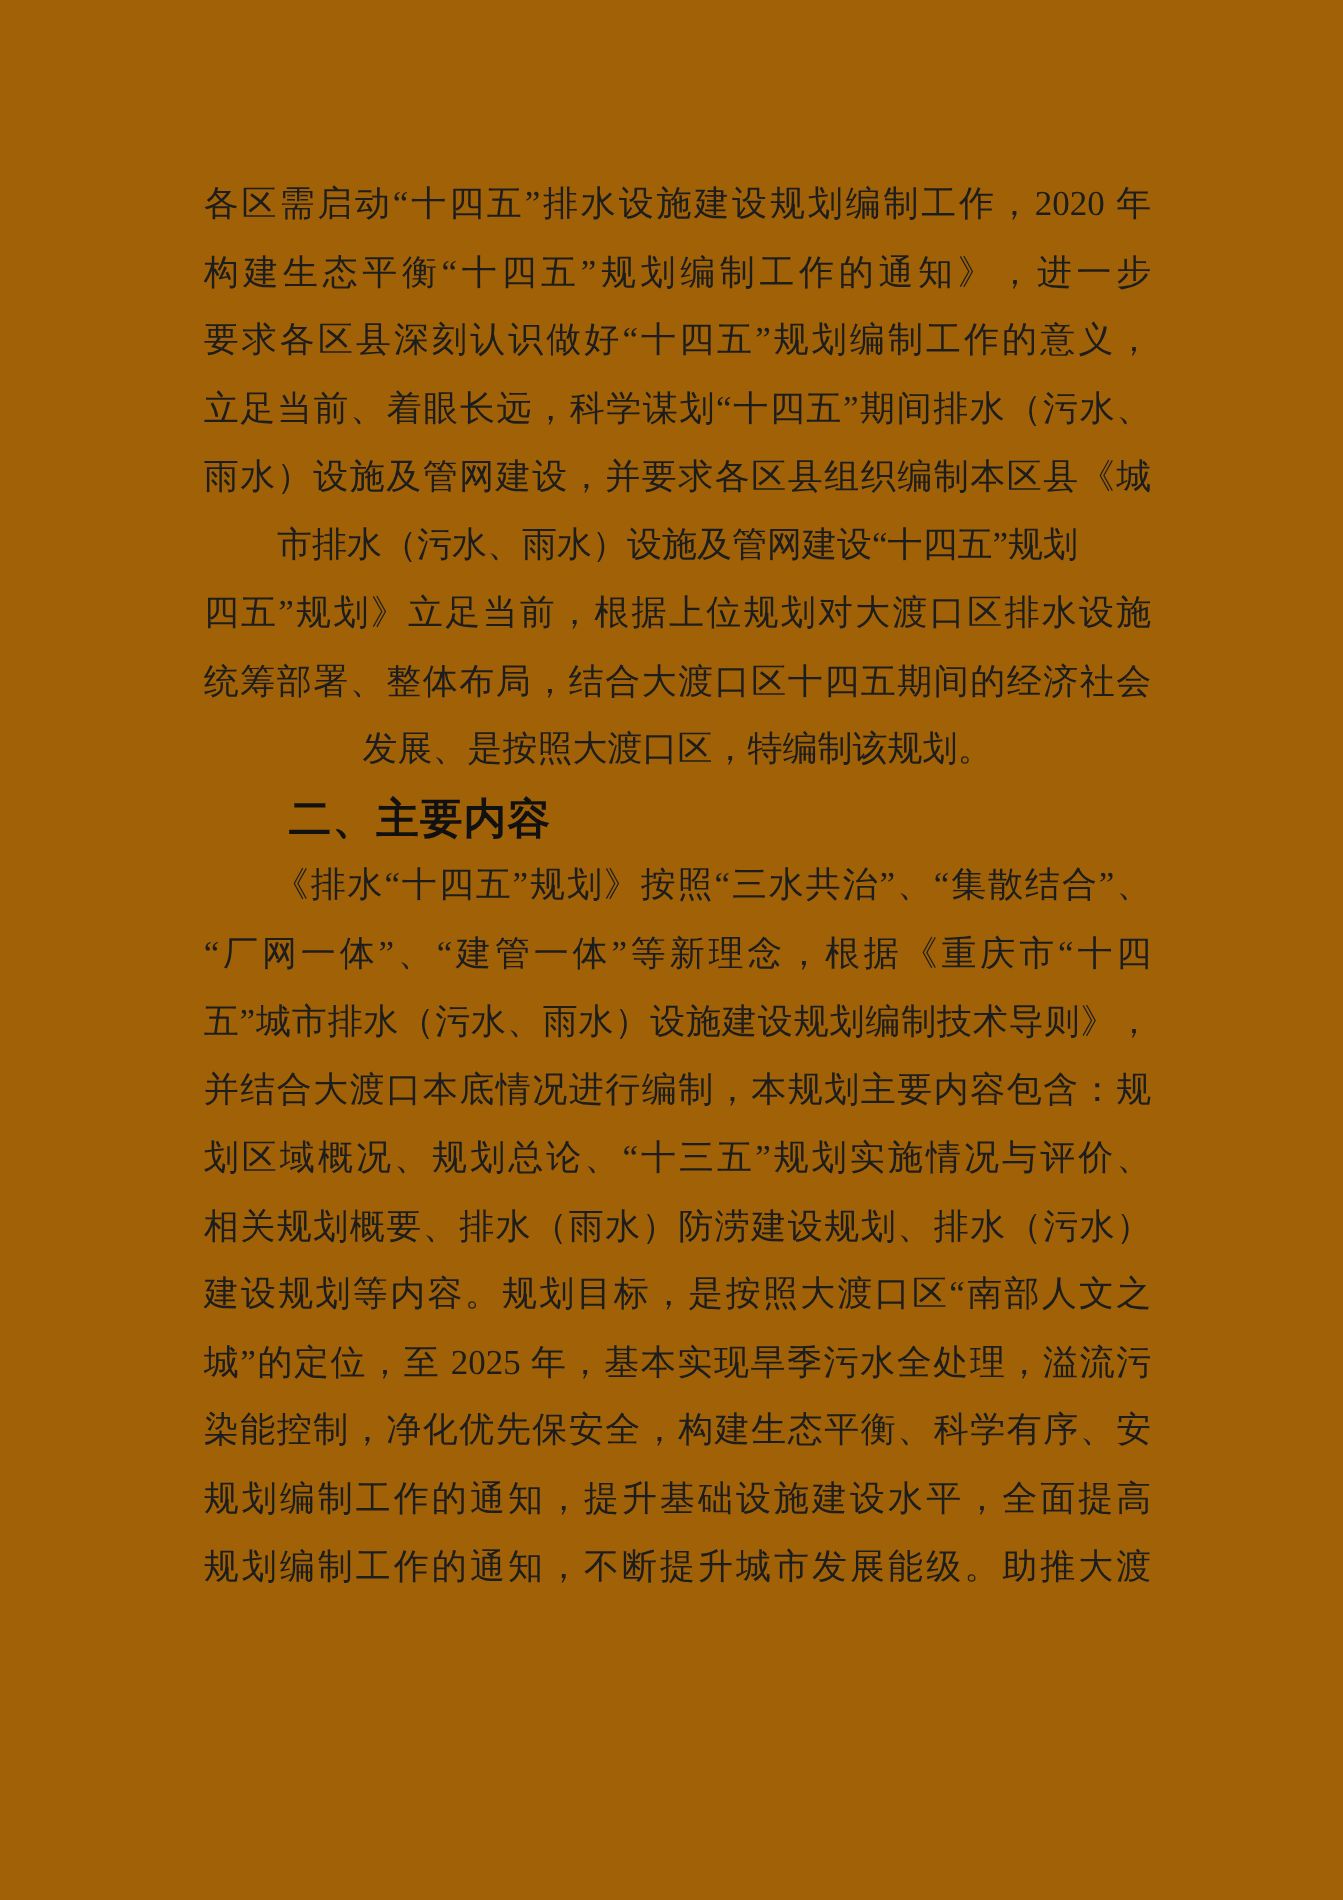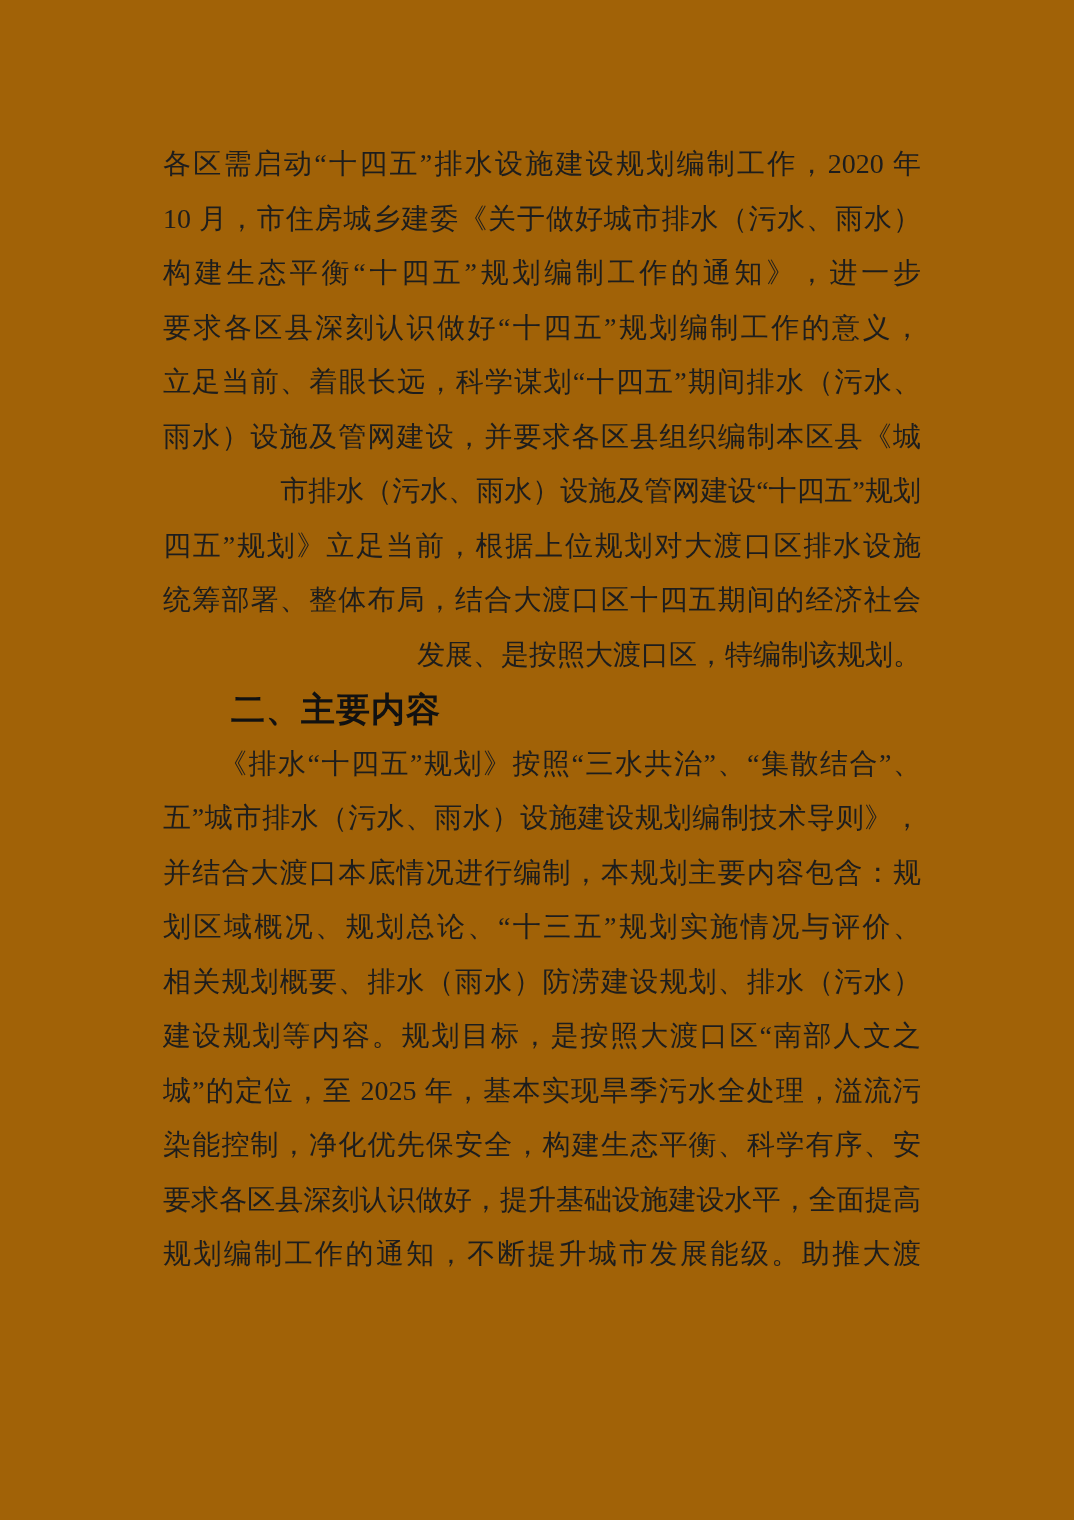--- a/index.html
+++ b/index.html
@@ -21,21 +21,21 @@
   }
   .line {
     height: 54.5px;
     line-height: 54.5px;
     text-align: justify;
     text-align-last: justify;
     text-justify: inter-character;
     overflow: hidden;
   }
   .line.no-just {
-    text-align: right;
+    text-align: center;
     text-align-last: auto;
   }
   .line.indent {
     text-indent: 2em;
   }
   .heading {
     height: 54.5px;
     line-height: 54.5px;
     font-family: "Liberation Sans", "DejaVu Sans", sans-serif;
     font-weight: bold;
@@ -45,37 +45,37 @@
     letter-spacing: 1px;
   }
 </style>
 </head>
 <body>
 
 <div class="page">
   <div class="text-block">
 
     <div class="line">各区需启动“十四五”排水设施建设规划编制工作，2020 年</div>
-    <div class="line">10 月，市住房城乡建委《关于做好城市排水（污水、雨水）</div>
     <div class="line">构建生态平衡“十四五”规划编制工作的通知》，进一步</div>
     <div class="line">要求各区县深刻认识做好“十四五”规划编制工作的意义，</div>
     <div class="line">立足当前、着眼长远，科学谋划“十四五”期间排水（污水、</div>
     <div class="line">雨水）设施及管网建设，并要求各区县组织编制本区县《城</div>
     <div class="line no-just">市排水（污水、雨水）设施及管网建设“十四五”规划</div>
     <div class="line">四五”规划》立足当前，根据上位规划对大渡口区排水设施</div>
     <div class="line">统筹部署、整体布局，结合大渡口区十四五期间的经济社会</div>
     <div class="line no-just">发展、是按照大渡口区，特编制该规划。</div>
 
     <div class="heading">二、主要内容</div>
 
     <div class="line indent">《排水“十四五”规划》按照“三水共治”、“集散结合”、</div>
+    <div class="line">“厂网一体”、“建管一体”等新理念，根据《重庆市“十四</div>
     <div class="line">五”城市排水（污水、雨水）设施建设规划编制技术导则》，</div>
     <div class="line">并结合大渡口本底情况进行编制，本规划主要内容包含：规</div>
     <div class="line">划区域概况、规划总论、“十三五”规划实施情况与评价、</div>
     <div class="line">相关规划概要、排水（雨水）防涝建设规划、排水（污水）</div>
     <div class="line">建设规划等内容。规划目标，是按照大渡口区“南部人文之</div>
     <div class="line">城”的定位，至 2025 年，基本实现旱季污水全处理，溢流污</div>
     <div class="line">染能控制，净化优先保安全，构建生态平衡、科学有序、安</div>
-    <div class="line">要求各区县深刻认识做好，提升基础设施建设水平，全面提高</div>
+    <div class="line">规划编制工作的通知，提升基础设施建设水平，全面提高</div>
     <div class="line">规划编制工作的通知，不断提升城市发展能级。助推大渡</div>
 
   </div>
 </div>
 
 </body></html>

